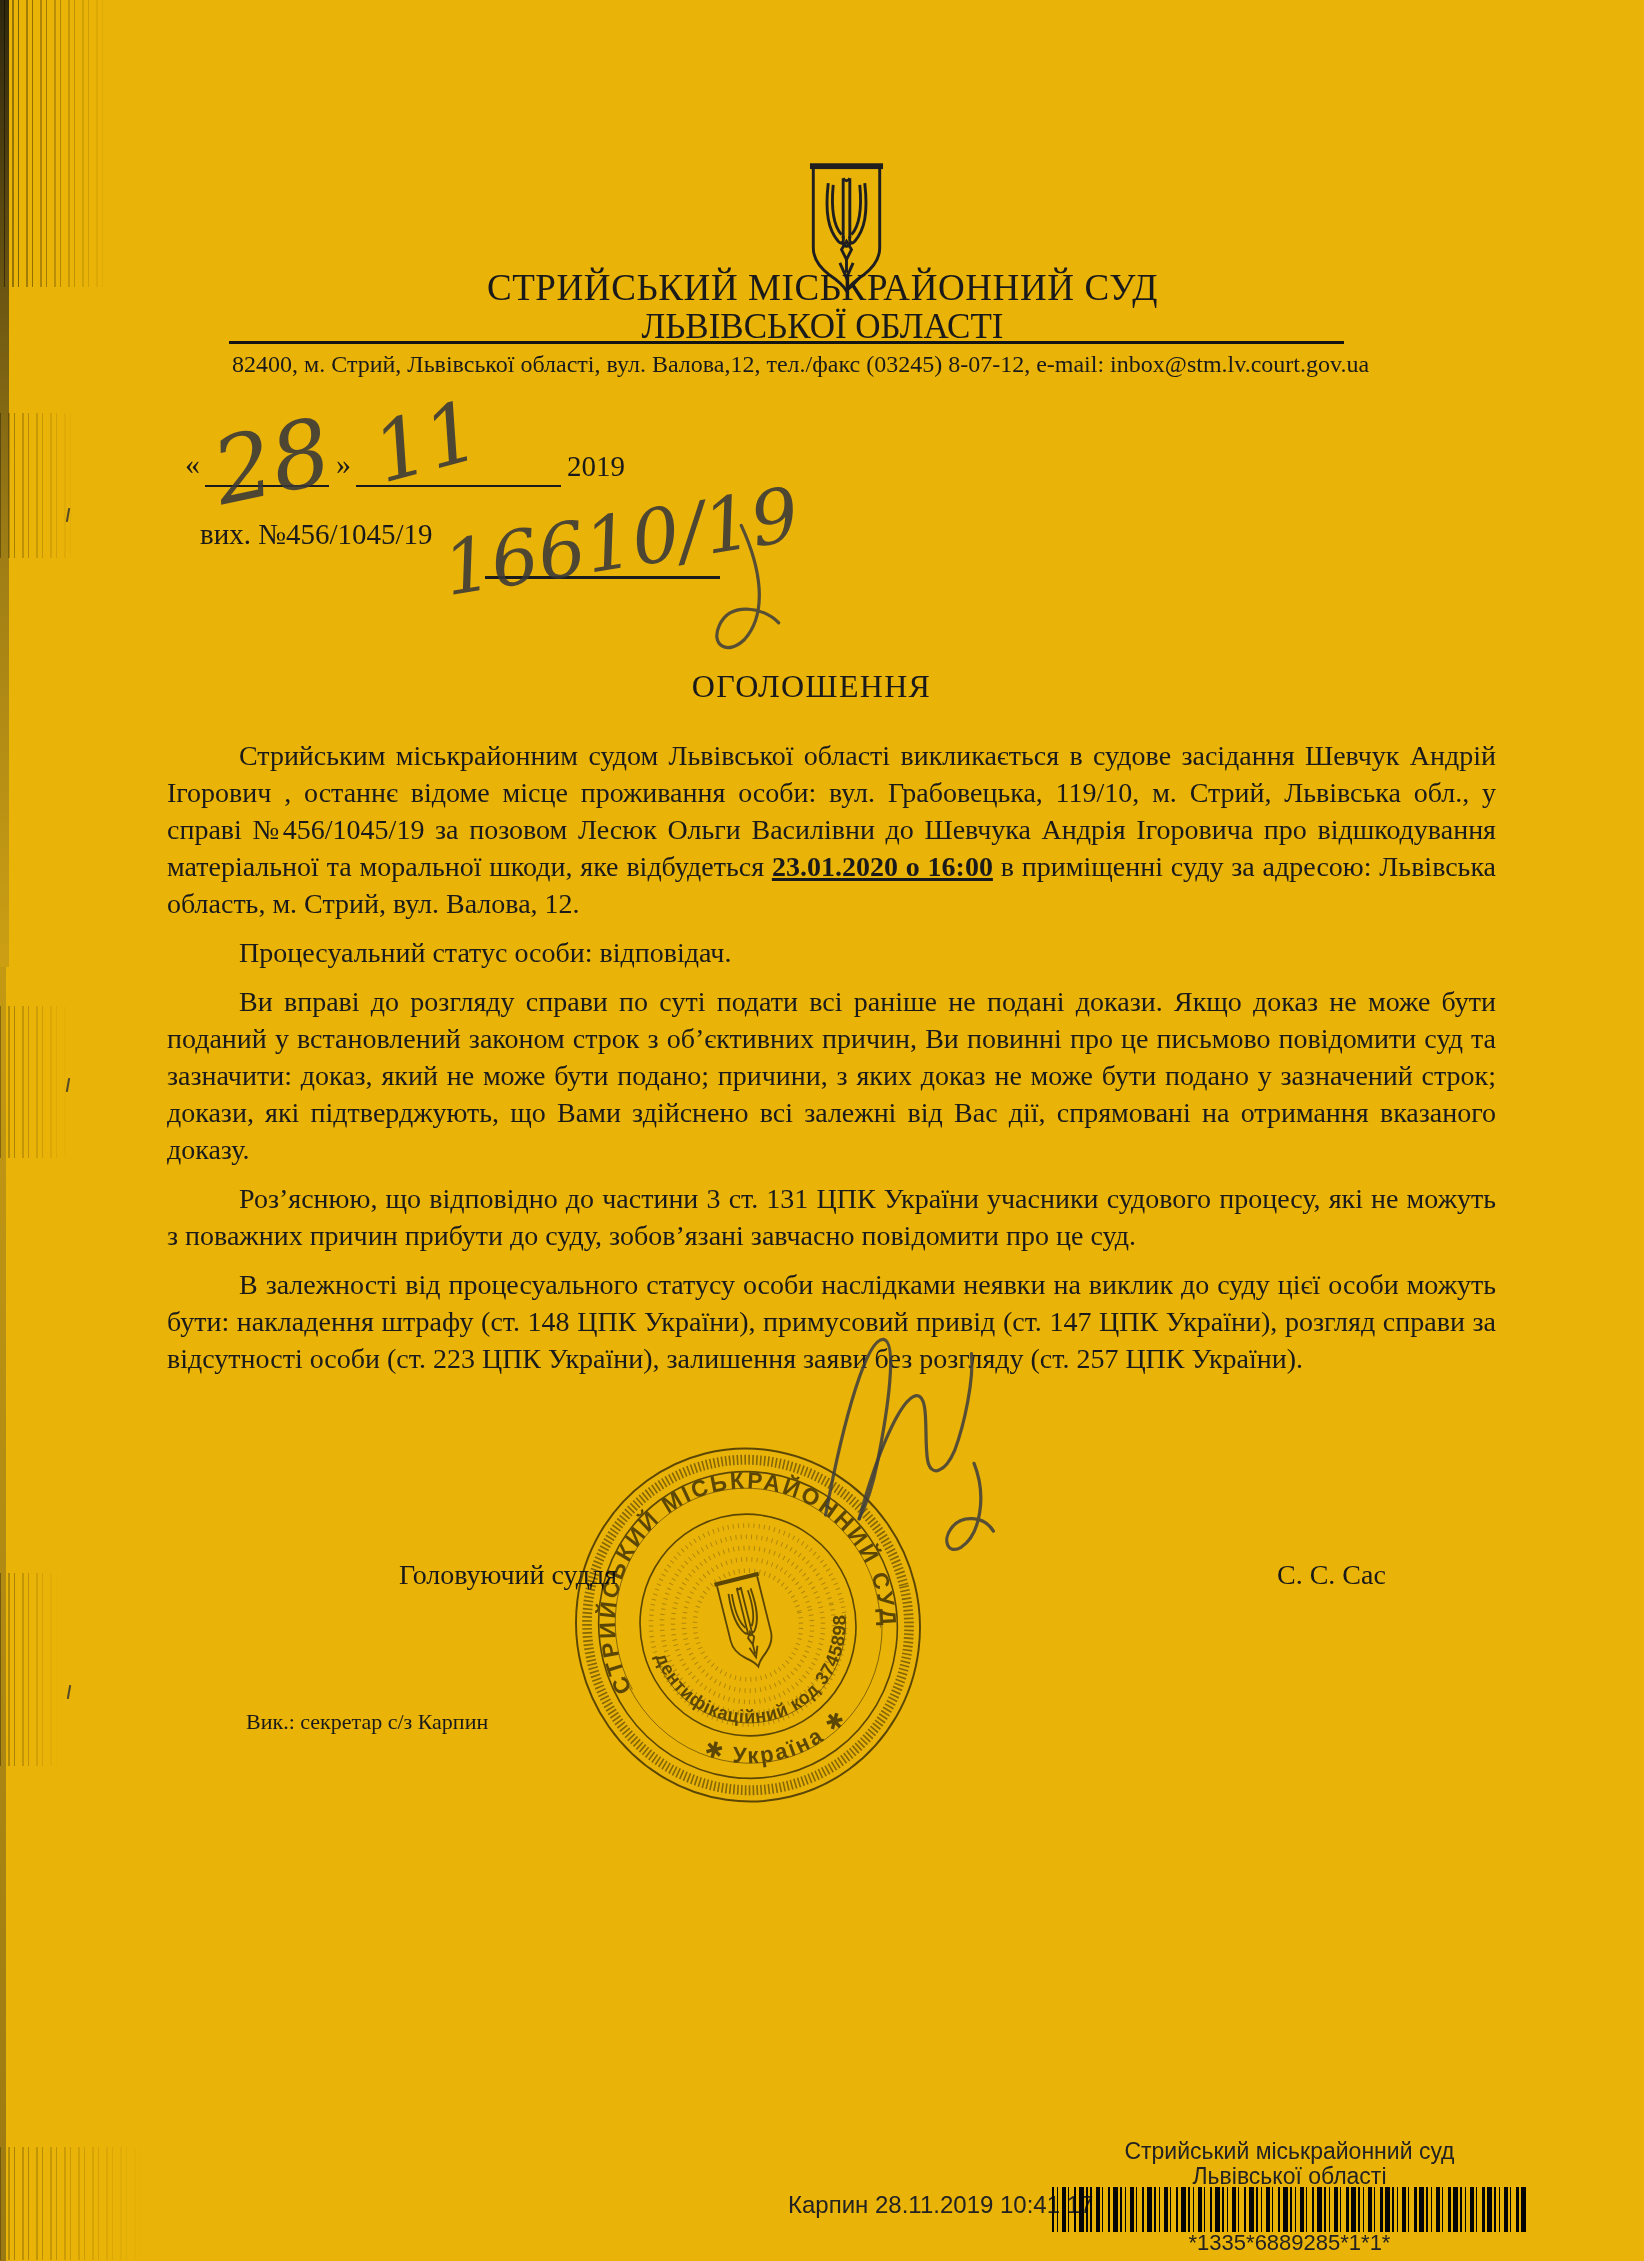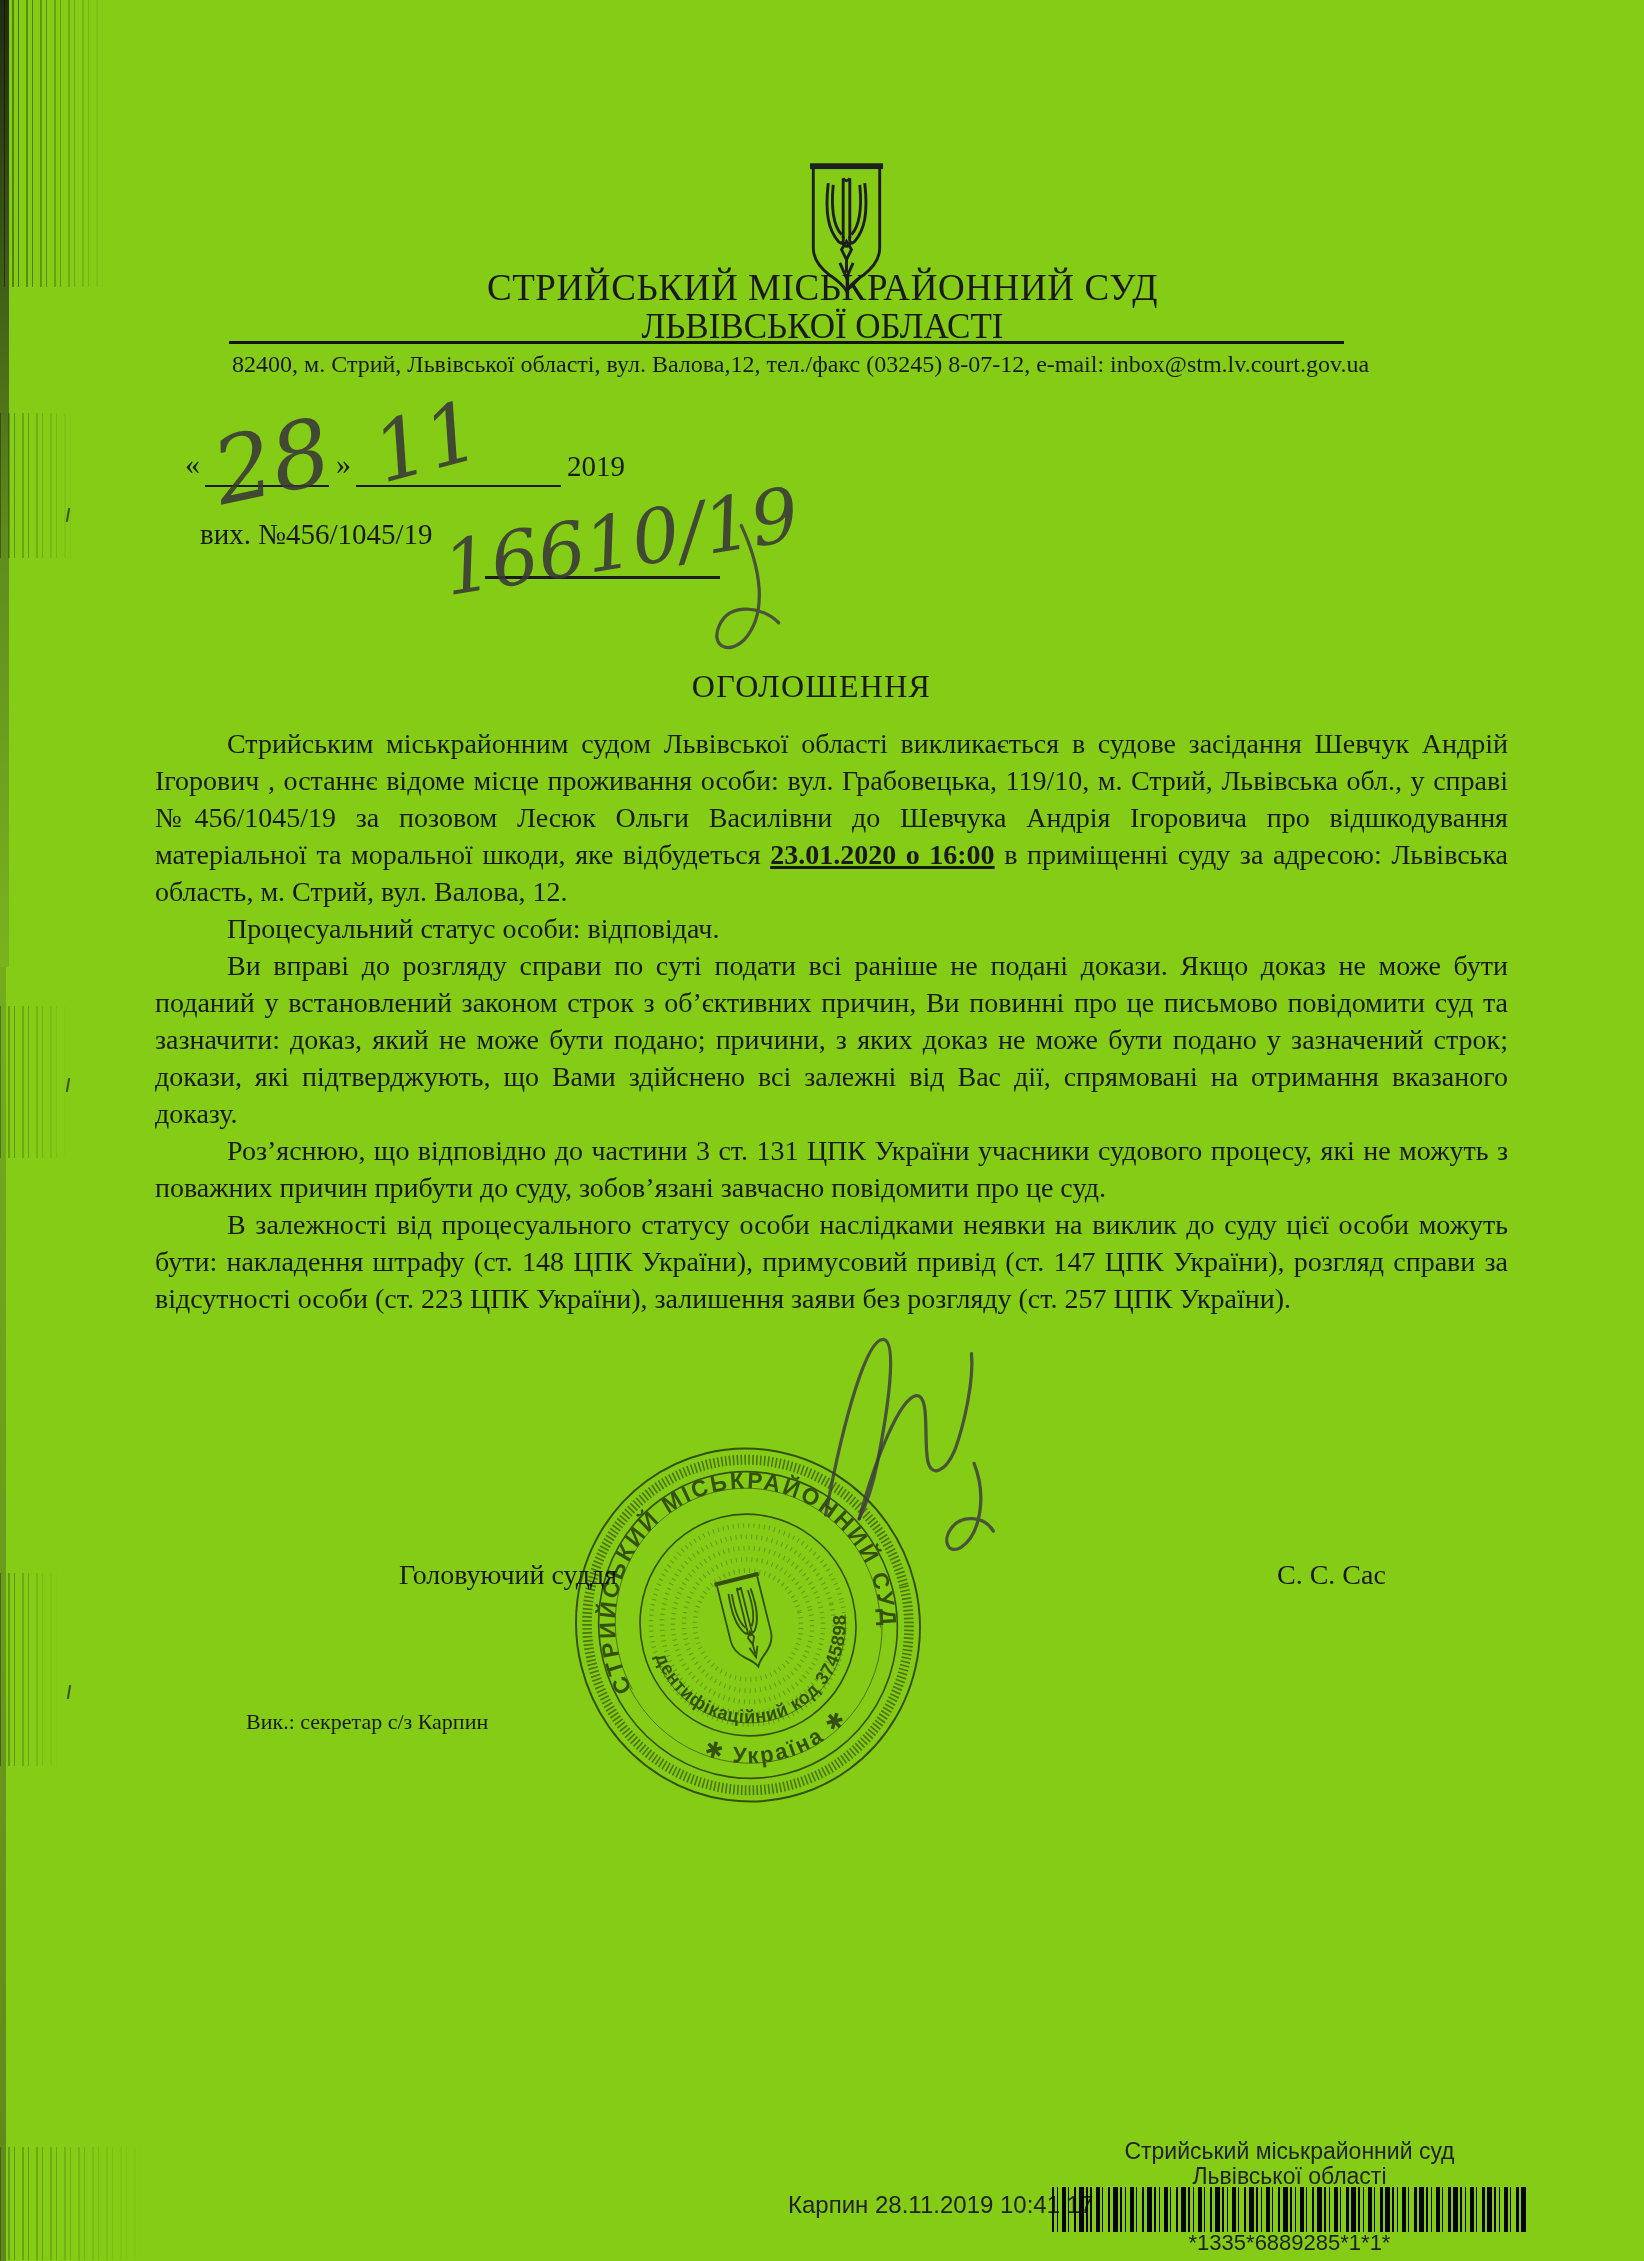--- a/index.html
+++ b/index.html
@@ -1,16 +1,16 @@
 <!DOCTYPE html>
 <html lang="uk" style="font-size:10.3px"><head>
 <meta charset="utf-8">
 <style>
   html,body{margin:0;padding:0;background:#e8e8e8;}
-  .page{position:relative;width:1644px;height:2261px;background:#84cc16;overflow:hidden;
+  .page{position:relative;width:1644px;height:2261px;background:#eab308;overflow:hidden;
         font-family:"Liberation Serif","DejaVu Serif",serif;color:#1a1a1a;}
   .abs{position:absolute;}
 
   
   .edge-bar-top{left:0;top:0;width:9px;height:967px;
     background:linear-gradient(180deg,rgba(15,15,15,.85),rgba(40,40,40,.4) 55%,rgba(70,70,70,.18));}
   .edge-bar-bottom{left:0;top:967px;width:5.8px;height:1294px;
     background:linear-gradient(180deg,rgba(60,60,60,.22),rgba(35,35,35,.4));}
   .streaks{background:repeating-linear-gradient(90deg,rgba(0,0,0,.55) 0 1.3px,transparent 1.3px 3.9px,
       rgba(0,0,0,.22) 3.9px 4.5px,transparent 4.5px 8.4px,rgba(0,0,0,.42) 8.4px 9.7px,transparent 9.7px 14px);
@@ -40,21 +40,21 @@
   .year{left:567px;top:450px;font-size:29px;}
   .ref-label{left:200px;top:518px;font-size:29px;white-space:nowrap;}
   .line-ref{left:485px;top:576px;width:235px;border-bottom:3.2px solid #1c1c1c;}
   .hand-svg{left:161px;top:361px;width:677px;height:303px;overflow:visible;}
   .hand{fill:#383838;opacity:.88;font-family:"DejaVu Serif",serif;font-style:italic;}
   .ink{stroke:#3d3d3d;stroke-width:5;fill:none;stroke-linecap:round;opacity:.85;}
 
   
   .doc-title{left:123px;top:668px;width:1377px;text-align:center;font-size:32px;letter-spacing:1.3px;}
   .body-text{left:155px;top:725px;width:1353px;font-size:28px;line-height:37px;text-align:justify;}
-  .body-text p{margin:0;text-indent:72px;}
+  .body-text p{margin:12px;text-indent:72px;}
   .hl{font-weight:bold;text-decoration:underline;text-decoration-thickness:2.6px;}
 
   
   .judge-role{left:399px;top:1559px;font-size:28px;}
   .judge-name{left:1277px;top:1559px;font-size:28px;}
   .executor{left:246px;top:1709px;font-size:22px;}
   .stamp-svg{left:566px;top:1443px;width:364px;height:364px;color:#4e4e4e;opacity:.88;
     mix-blend-mode:multiply;overflow:visible;}
   .stamp-svg text{fill:#4e4e4e;font-family:"Liberation Sans","DejaVu Sans",sans-serif;font-weight:bold;}
   .sig-svg{left:761px;top:1302px;width:297px;height:284px;overflow:visible;}

